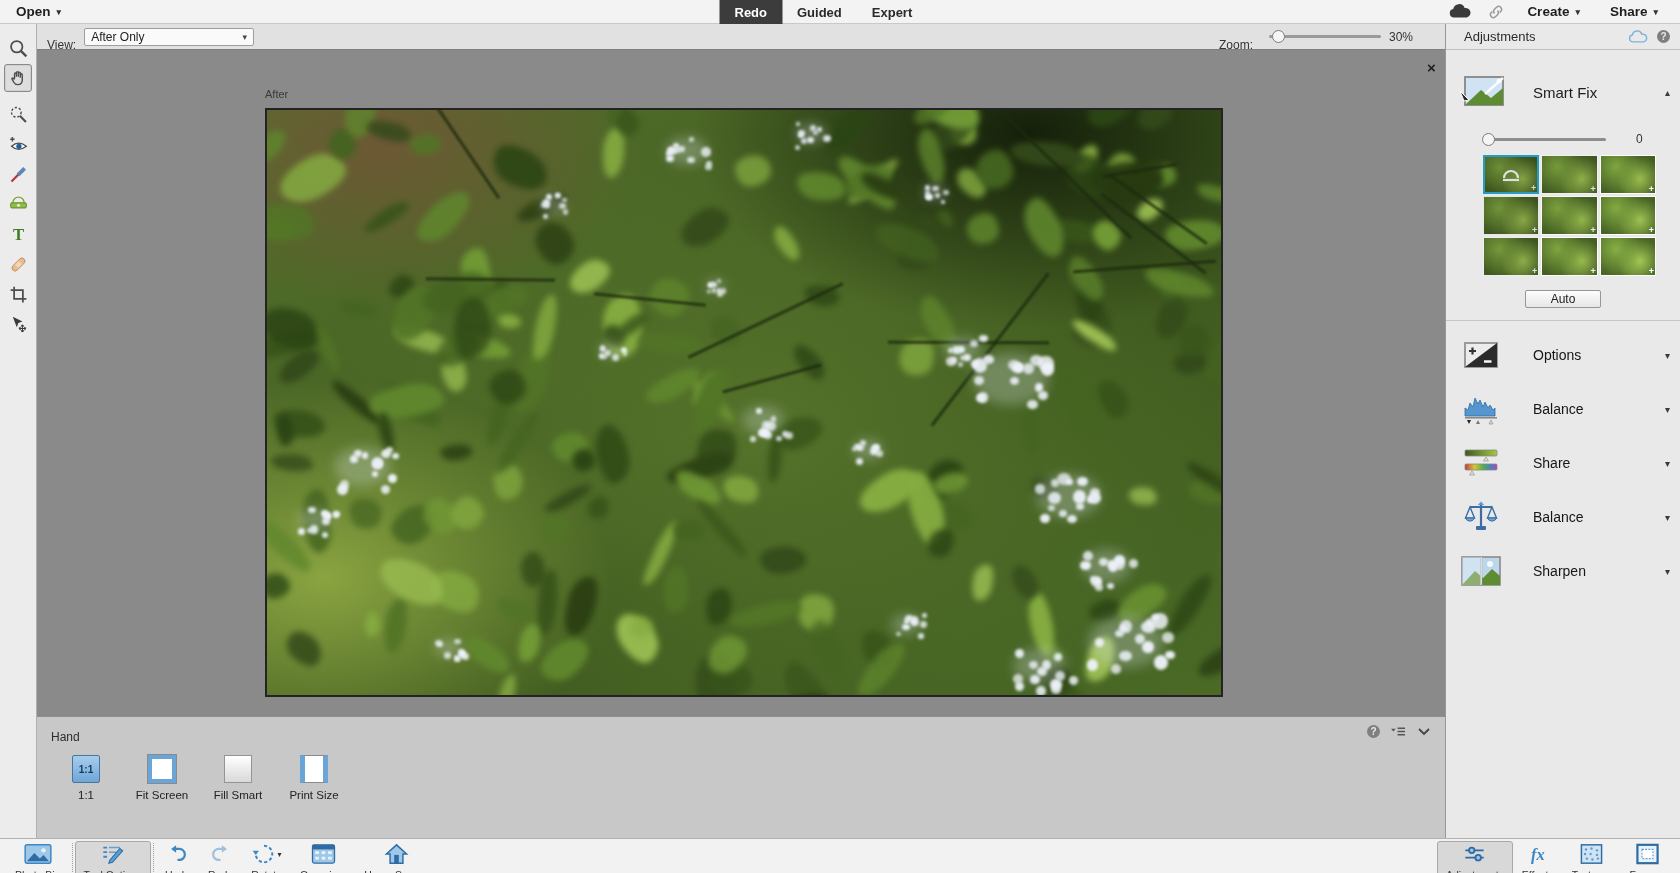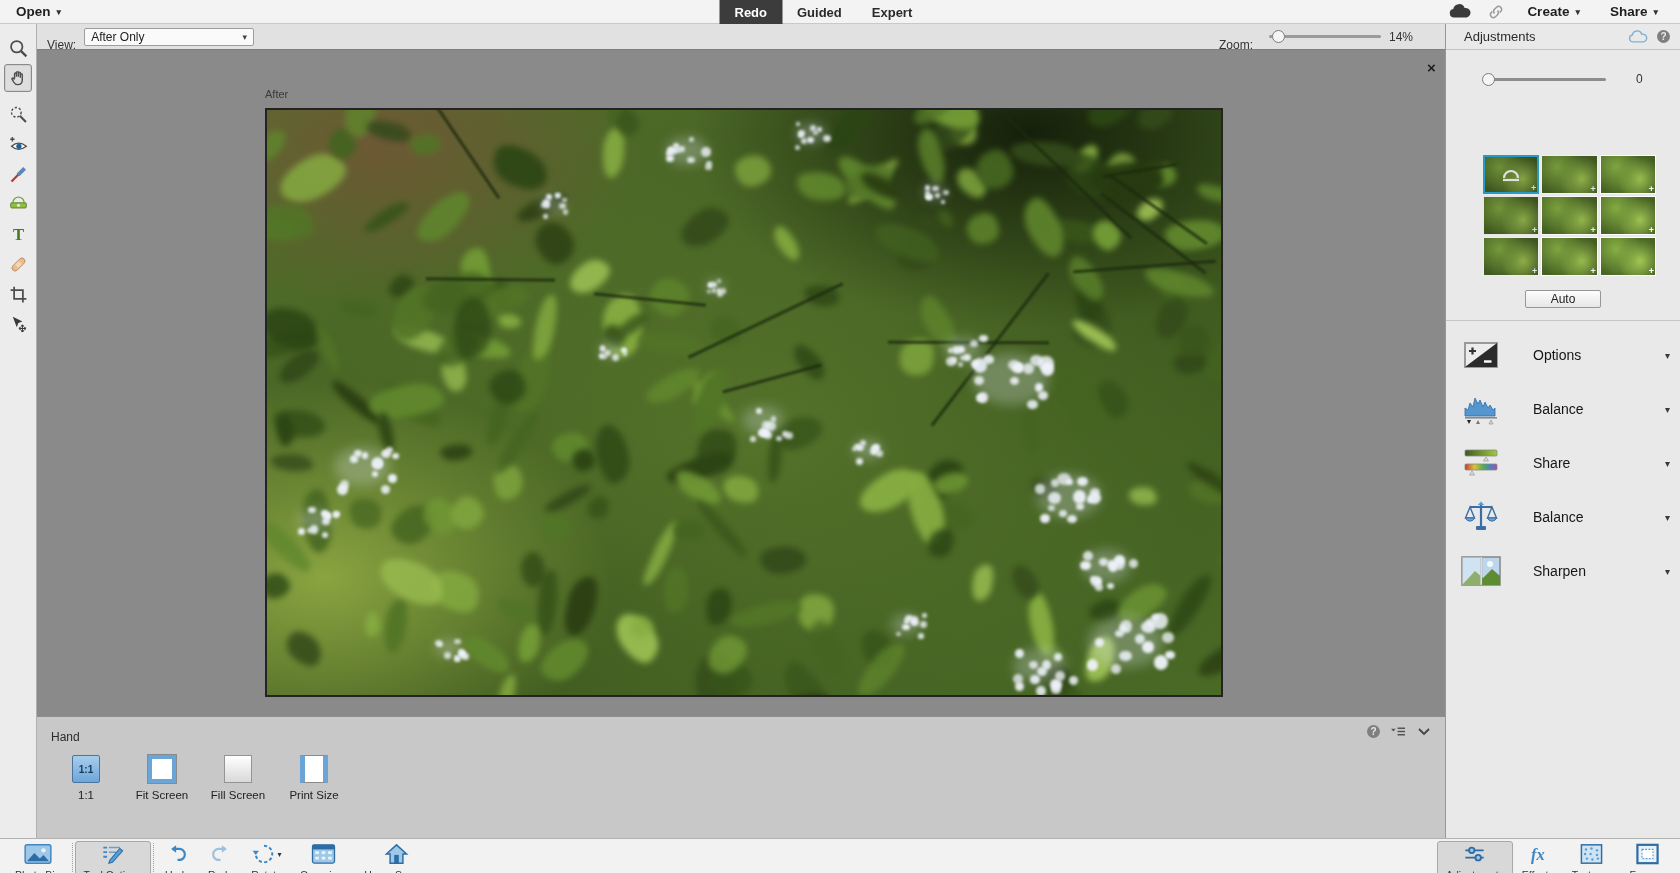--- a/index.html
+++ b/index.html
@@ -240,21 +240,21 @@
         <span class="lbl">View:</span>
         <div class="dropdown">
           <span>After Only</span>
           <span class="dd-caret">▾</span>
         </div>
         <div class="zoom-group">
           <span class="lbl">Zoom:</span>
           <div class="slider-track">
             <div class="slider-knob" style="left:3px;"></div>
           </div>
-          <span class="zoom-val">14%</span>
+          <span class="zoom-val">30%</span>
         </div>
       </div>
 
       <div class="canvas">
         <span class="after-label">After</span>
         <span class="close-x">×</span>
         <div class="photo">
           <div class="foliage" id="foliage">
               <div class="leaf" style="left: 15.1788%; top: 15.7589%; width: 64.576px; height: 30.025px; background: rgb(96, 135, 45); border-radius: 60% 40% 55% 45% / 50% 60% 40% 50%; transform: rotate(137.177deg); filter: blur(3px); opacity: 0.857969;"></div>
               <div class="leaf" style="left: 53.053%; top: 52.5765%; width: 49.8993px; height: 30.4952px; background: rgb(56, 84, 26); border-radius: 60% 40% 55% 45% / 50% 60% 40% 50%; transform: rotate(163.846deg); filter: blur(3px); opacity: 0.818541;"></div>
@@ -701,41 +701,52 @@
           <div class="preset">
             <div class="preset-box pb-11">1:1</div>
             <span class="preset-lbl">1:1</span>
           </div>
           <div class="preset">
             <div class="preset-box pb-fit"></div>
             <span class="preset-lbl">Fit Screen</span>
           </div>
           <div class="preset">
             <div class="preset-box pb-fill"></div>
-            <span class="preset-lbl">Fill Screen</span>
+            <span class="preset-lbl">Fill Smart</span>
           </div>
           <div class="preset">
             <div class="preset-box pb-print"></div>
             <span class="preset-lbl">Print Size</span>
           </div>
         </div>
       </div>
     </div>
 
     <div class="rightcol">
       <div class="panel-header">
         <span class="panel-title">Adjustments</span>
         <div class="panel-header-icons">
           <svg width="22" height="14" viewBox="0 0 30 20">
               <path d="M8 17a5 5 0 0 1-1-9.9A7 7 0 0 1 20.5 6 5.5 5.5 0 0 1 23 17z" fill="none" stroke="#7fb2d9" stroke-width="2"></path>
             </svg>
           <span class="help-circle">?</span>
         </div>
       </div>
       <div class="panel-body">
+        <div class="sf-head">
+          <svg class="sf-icon" viewBox="0 0 46 36">
+            <rect x="6" y="3" width="38" height="28" fill="#cfe3f2" stroke="#8f8f8f" stroke-width="2"></rect>
+            <path d="M6 31L22 16l10 8 12-10v17z" fill="#5d8c33"></path>
+            <path d="M44 4L26 20" stroke="#fff" stroke-width="2.4" opacity=".9"></path>
+            <circle cx="40" cy="7" r="2.4" fill="#fff"></circle>
+            <path d="M1 17l9 9-5 1z" fill="#2b2b2b" stroke="#fff" stroke-width="1"></path>
+          </svg>
+          <span class="sf-title">Smart Fix</span>
+          <span class="collapse-caret">▴</span>
+        </div>
         <div class="sf-slider">
           <div class="slider-track">
             <div class="slider-knob" style="left:-2px;"></div>
           </div>
           <span class="sf-value">0</span>
         </div>
         <div class="sf-grid" id="sf-grid">
             <div class="thumb sel" style="filter: brightness(0.88);">
               <span class="plus">+</span>
               <svg width="22" height="16" viewBox="0 0 22 16">

